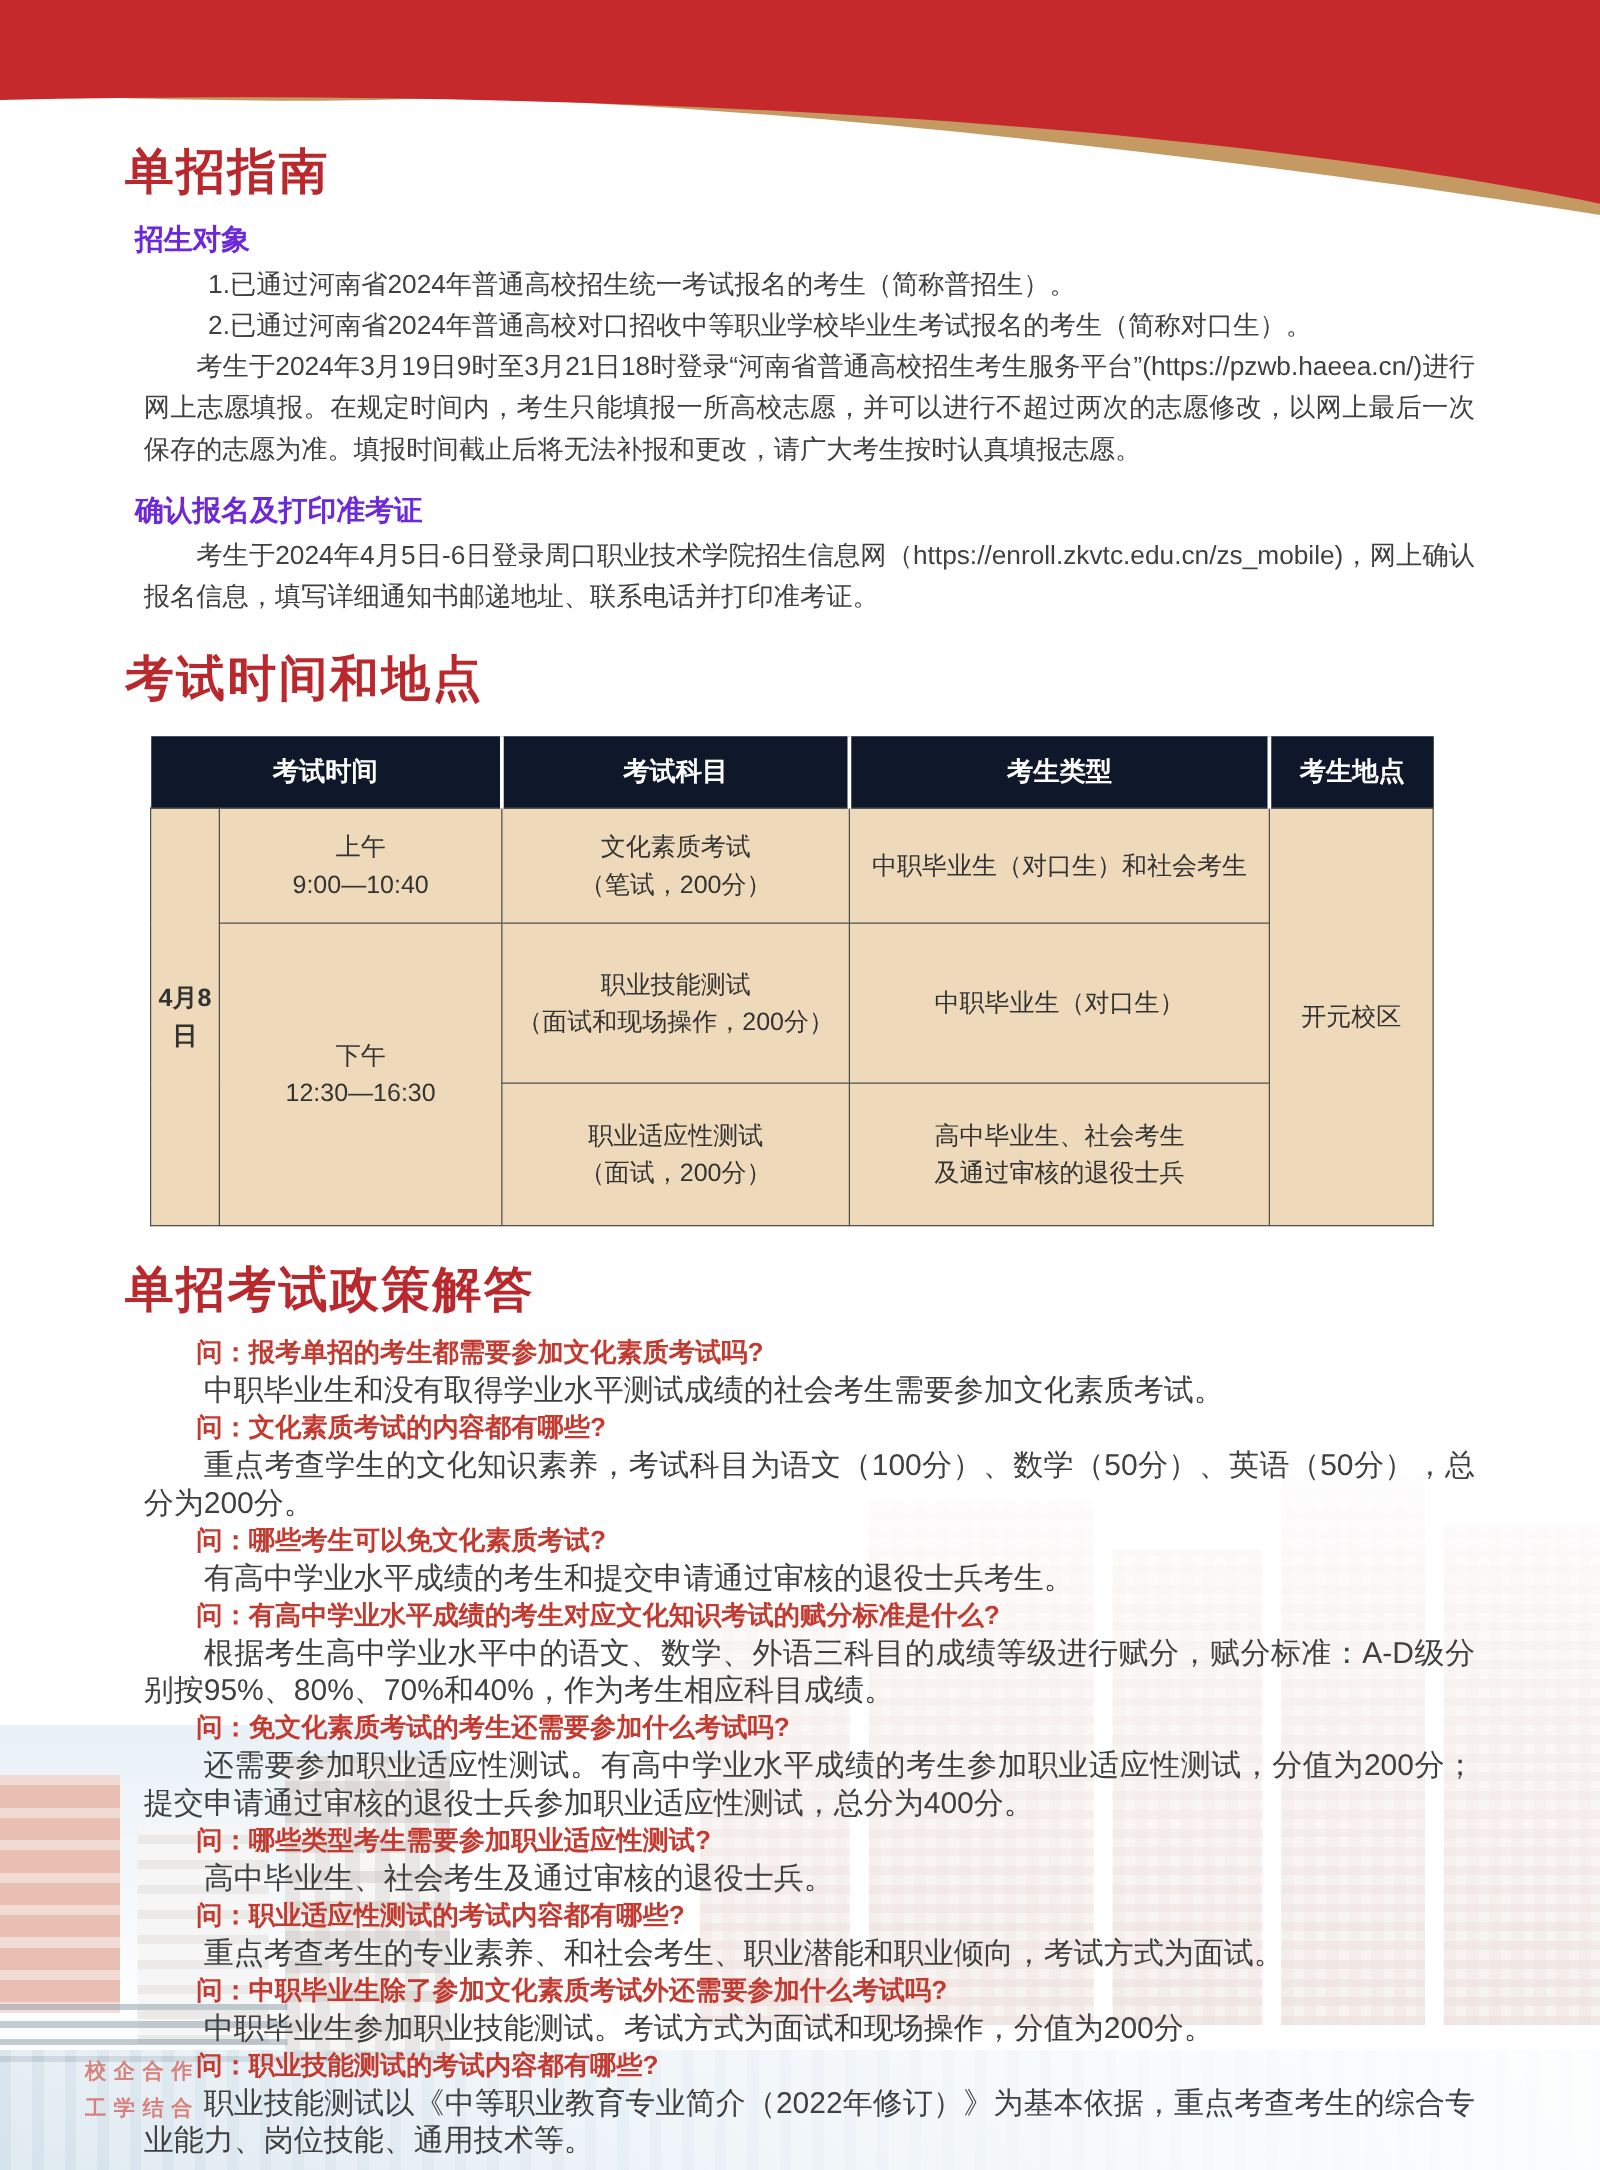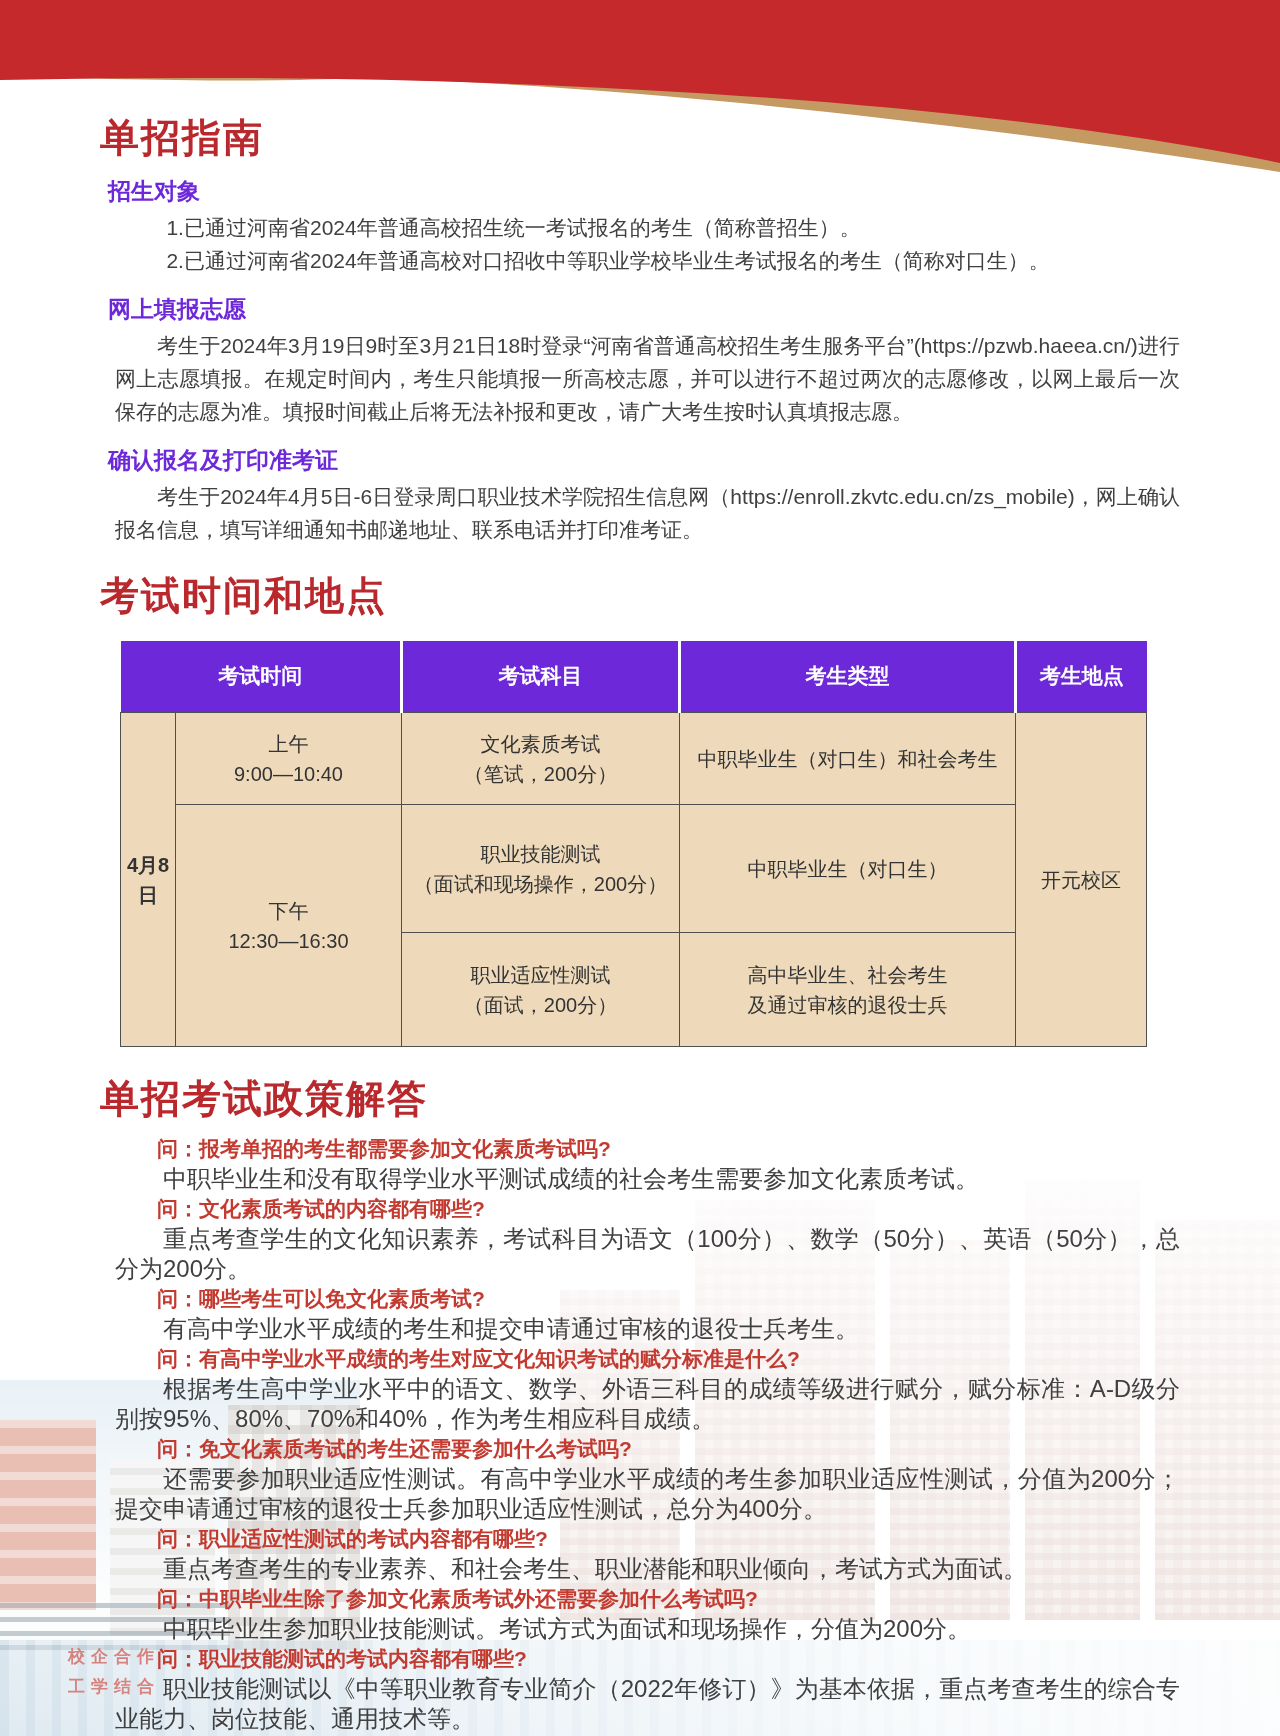--- a/index.html
+++ b/index.html
@@ -45,22 +45,22 @@
   .content { position:relative; z-index:2; padding:0 100px; }
   .title-xl { color:#b9282c; font-size:39px; font-weight:900; letter-spacing:2px; line-height:1.05; }
   #guide-title { margin-top:118px; }
   .sub-head { color:#6d28d9; font-size:23px; font-weight:bold; margin:18px 0 4px 8px; line-height:1.3; }
   .body-par { font-size:21px; line-height:33px; color:#404040; margin-left:15px; text-indent:2em; text-align:justify; }
   .num-list { list-style:none; margin-left:15px; }
   .num-list li { font-size:21px; line-height:33px; color:#404040; text-indent:2.45em; }
   #exam-title { margin-top:30px; }
   
   table.exam { border-collapse:collapse; margin:24px 0 0 20px; table-layout:fixed; width:1026px; }
-  table.exam th { background:#6d28d9; color:#ffffff; font-size:21px; font-weight:bold;
-    height:72px; border-left:3px solid #ffffff; }
+  table.exam th { background:#0f172a; color:#ffffff; font-size:21px; font-weight:bold;
+    height:58px; border-left:3px solid #ffffff; }
   table.exam th:first-child { border-left:none; }
   table.exam td { background:#eedaba; border:1px solid #4f4f4f; text-align:center;
     vertical-align:middle; font-size:20px; color:#333333; line-height:30px; padding:4px 2px; }
   td.date-cell { font-weight:bold; font-size:22px; line-height:36px; word-break:break-all; padding:0 14px; }
   .r1 { height:92px; } .r2 { height:128px; } .r3 { height:114px; }
   
   #qa-title { margin-top:32px; }
   .qa-list { list-style:none; margin:14px 0 0 15px; }
   .qa-list .q { color:#c33a31; font-weight:bold; font-size:21px; line-height:30px; text-indent:2em; }
   .qa-list .a { color:#404040; font-size:24px; line-height:30px; text-indent:2em; text-align:justify; }
@@ -102,21 +102,20 @@
 
     <h1 class="title-xl" id="guide-title">单招指南</h1>
 
     <h3 class="sub-head">招生对象</h3>
     <ul class="num-list">
 
     <li>1.已通过河南省2024年普通高校招生统一考试报名的考生（简称普招生）。</li>
         <li>2.已通过河南省2024年普通高校对口招收中等职业学校毕业生考试报名的考生（简称对口生）。</li>
       </ul>
 
-    <h3 class="sub-head">网上填报志愿</h3>
     <p class="body-par">考生于2024年3月19日9时至3月21日18时登录“河南省普通高校招生考生服务平台”(https://pzwb.haeea.cn/)进行网上志愿填报。在规定时间内，考生只能填报一所高校志愿，并可以进行不超过两次的志愿修改，以网上最后一次保存的志愿为准。填报时间截止后将无法补报和更改，请广大考生按时认真填报志愿。</p>
 
     <h3 class="sub-head">确认报名及打印准考证</h3>
     <p class="body-par">考生于2024年4月5日-6日登录周口职业技术学院招生信息网（https://enroll.zkvtc.edu.cn/zs_mobile)，网上确认报名信息，填写详细通知书邮递地址、联系电话并打印准考证。</p>
 
     <h1 class="title-xl" id="exam-title">考试时间和地点</h1>
 
     <table class="exam">
       <colgroup>
         <col style="width:55px">
@@ -193,20 +192,24 @@
         <li>
           <p class="q">问：有高中学业水平成绩的考生对应文化知识考试的赋分标准是什么?</p>
           <p class="a">根据考生高中学业水平中的语文、数学、外语三科目的成绩等级进行赋分，赋分标准：A-D级分别按95%、80%、70%和40%，作为考生相应科目成绩。</p>
         </li>
 
         <li>
           <p class="q">问：免文化素质考试的考生还需要参加什么考试吗?</p>
           <p class="a">还需要参加职业适应性测试。有高中学业水平成绩的考生参加职业适应性测试，分值为200分；提交申请通过审核的退役士兵参加职业适应性测试，总分为400分。</p>
         </li>
 
+        <li>
+          <p class="q">问：哪些类型考生需要参加职业适应性测试?</p>
+          <p class="a">高中毕业生、社会考生及通过审核的退役士兵。</p>
+        </li>
 
         <li>
           <p class="q">问：职业适应性测试的考试内容都有哪些?</p>
           <p class="a">重点考查考生的专业素养、和社会考生、职业潜能和职业倾向，考试方式为面试。</p>
         </li>
 
         <li>
           <p class="q">问：中职毕业生除了参加文化素质考试外还需要参加什么考试吗?</p>
           <p class="a">中职毕业生参加职业技能测试。考试方式为面试和现场操作，分值为200分。</p>
         </li>

